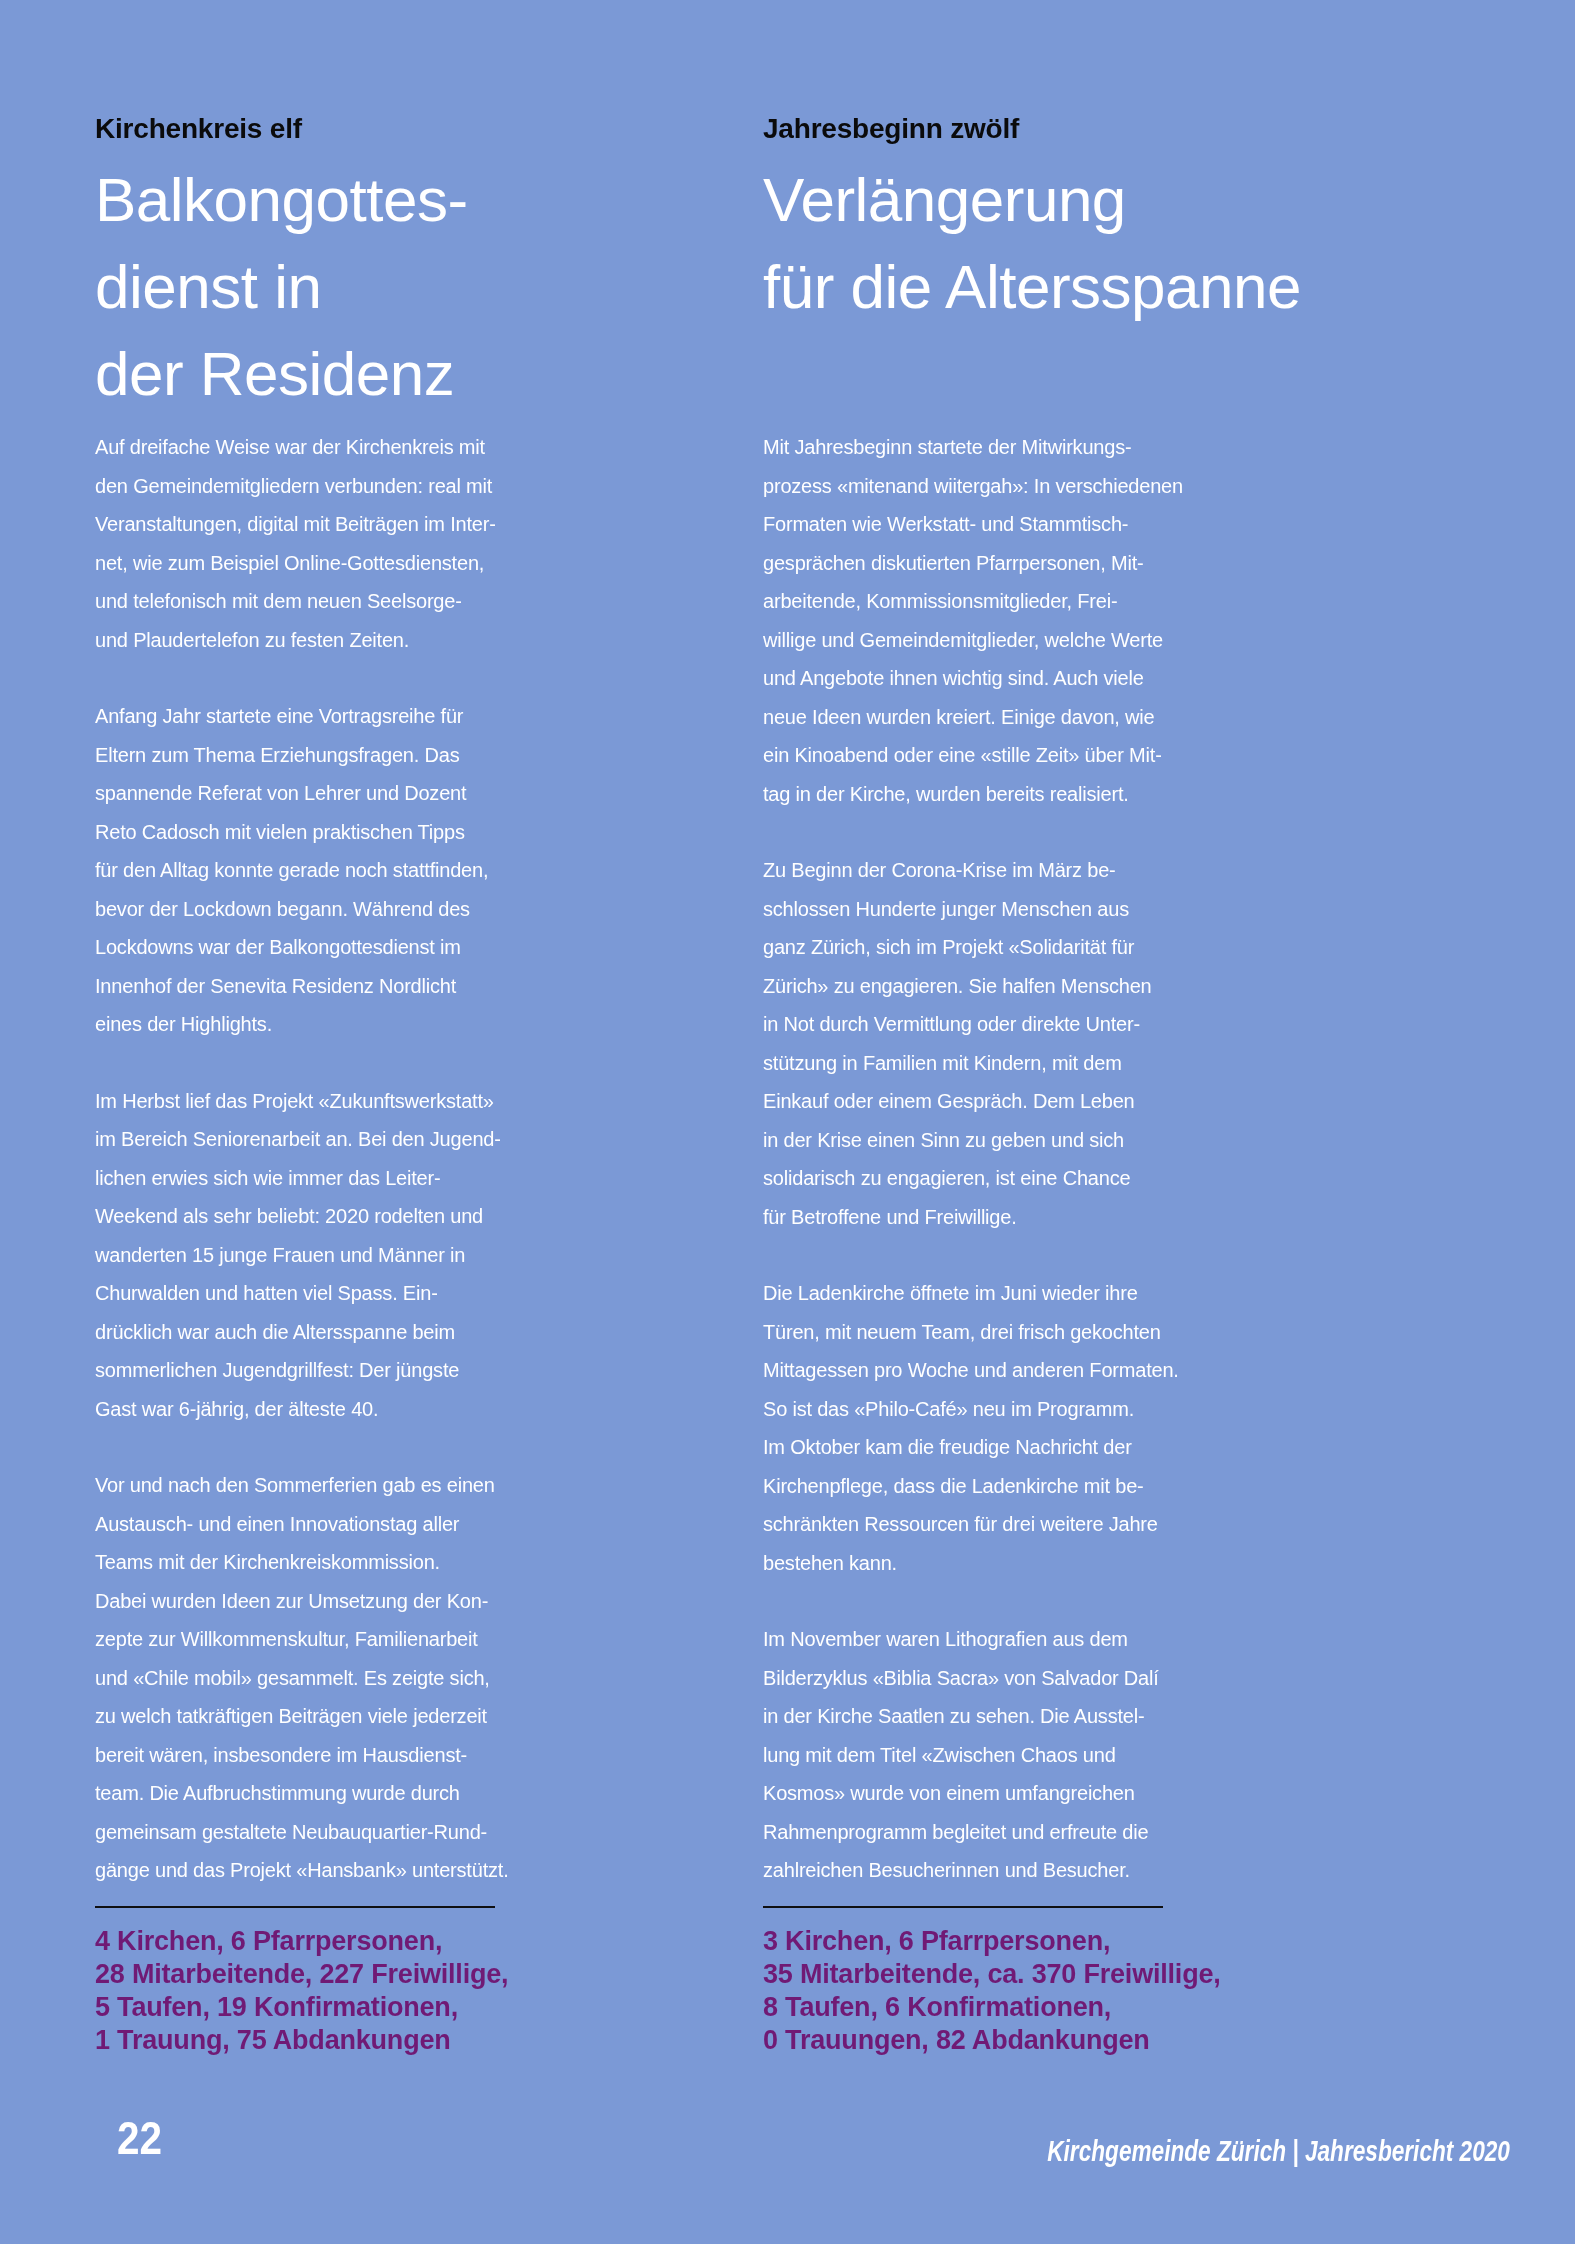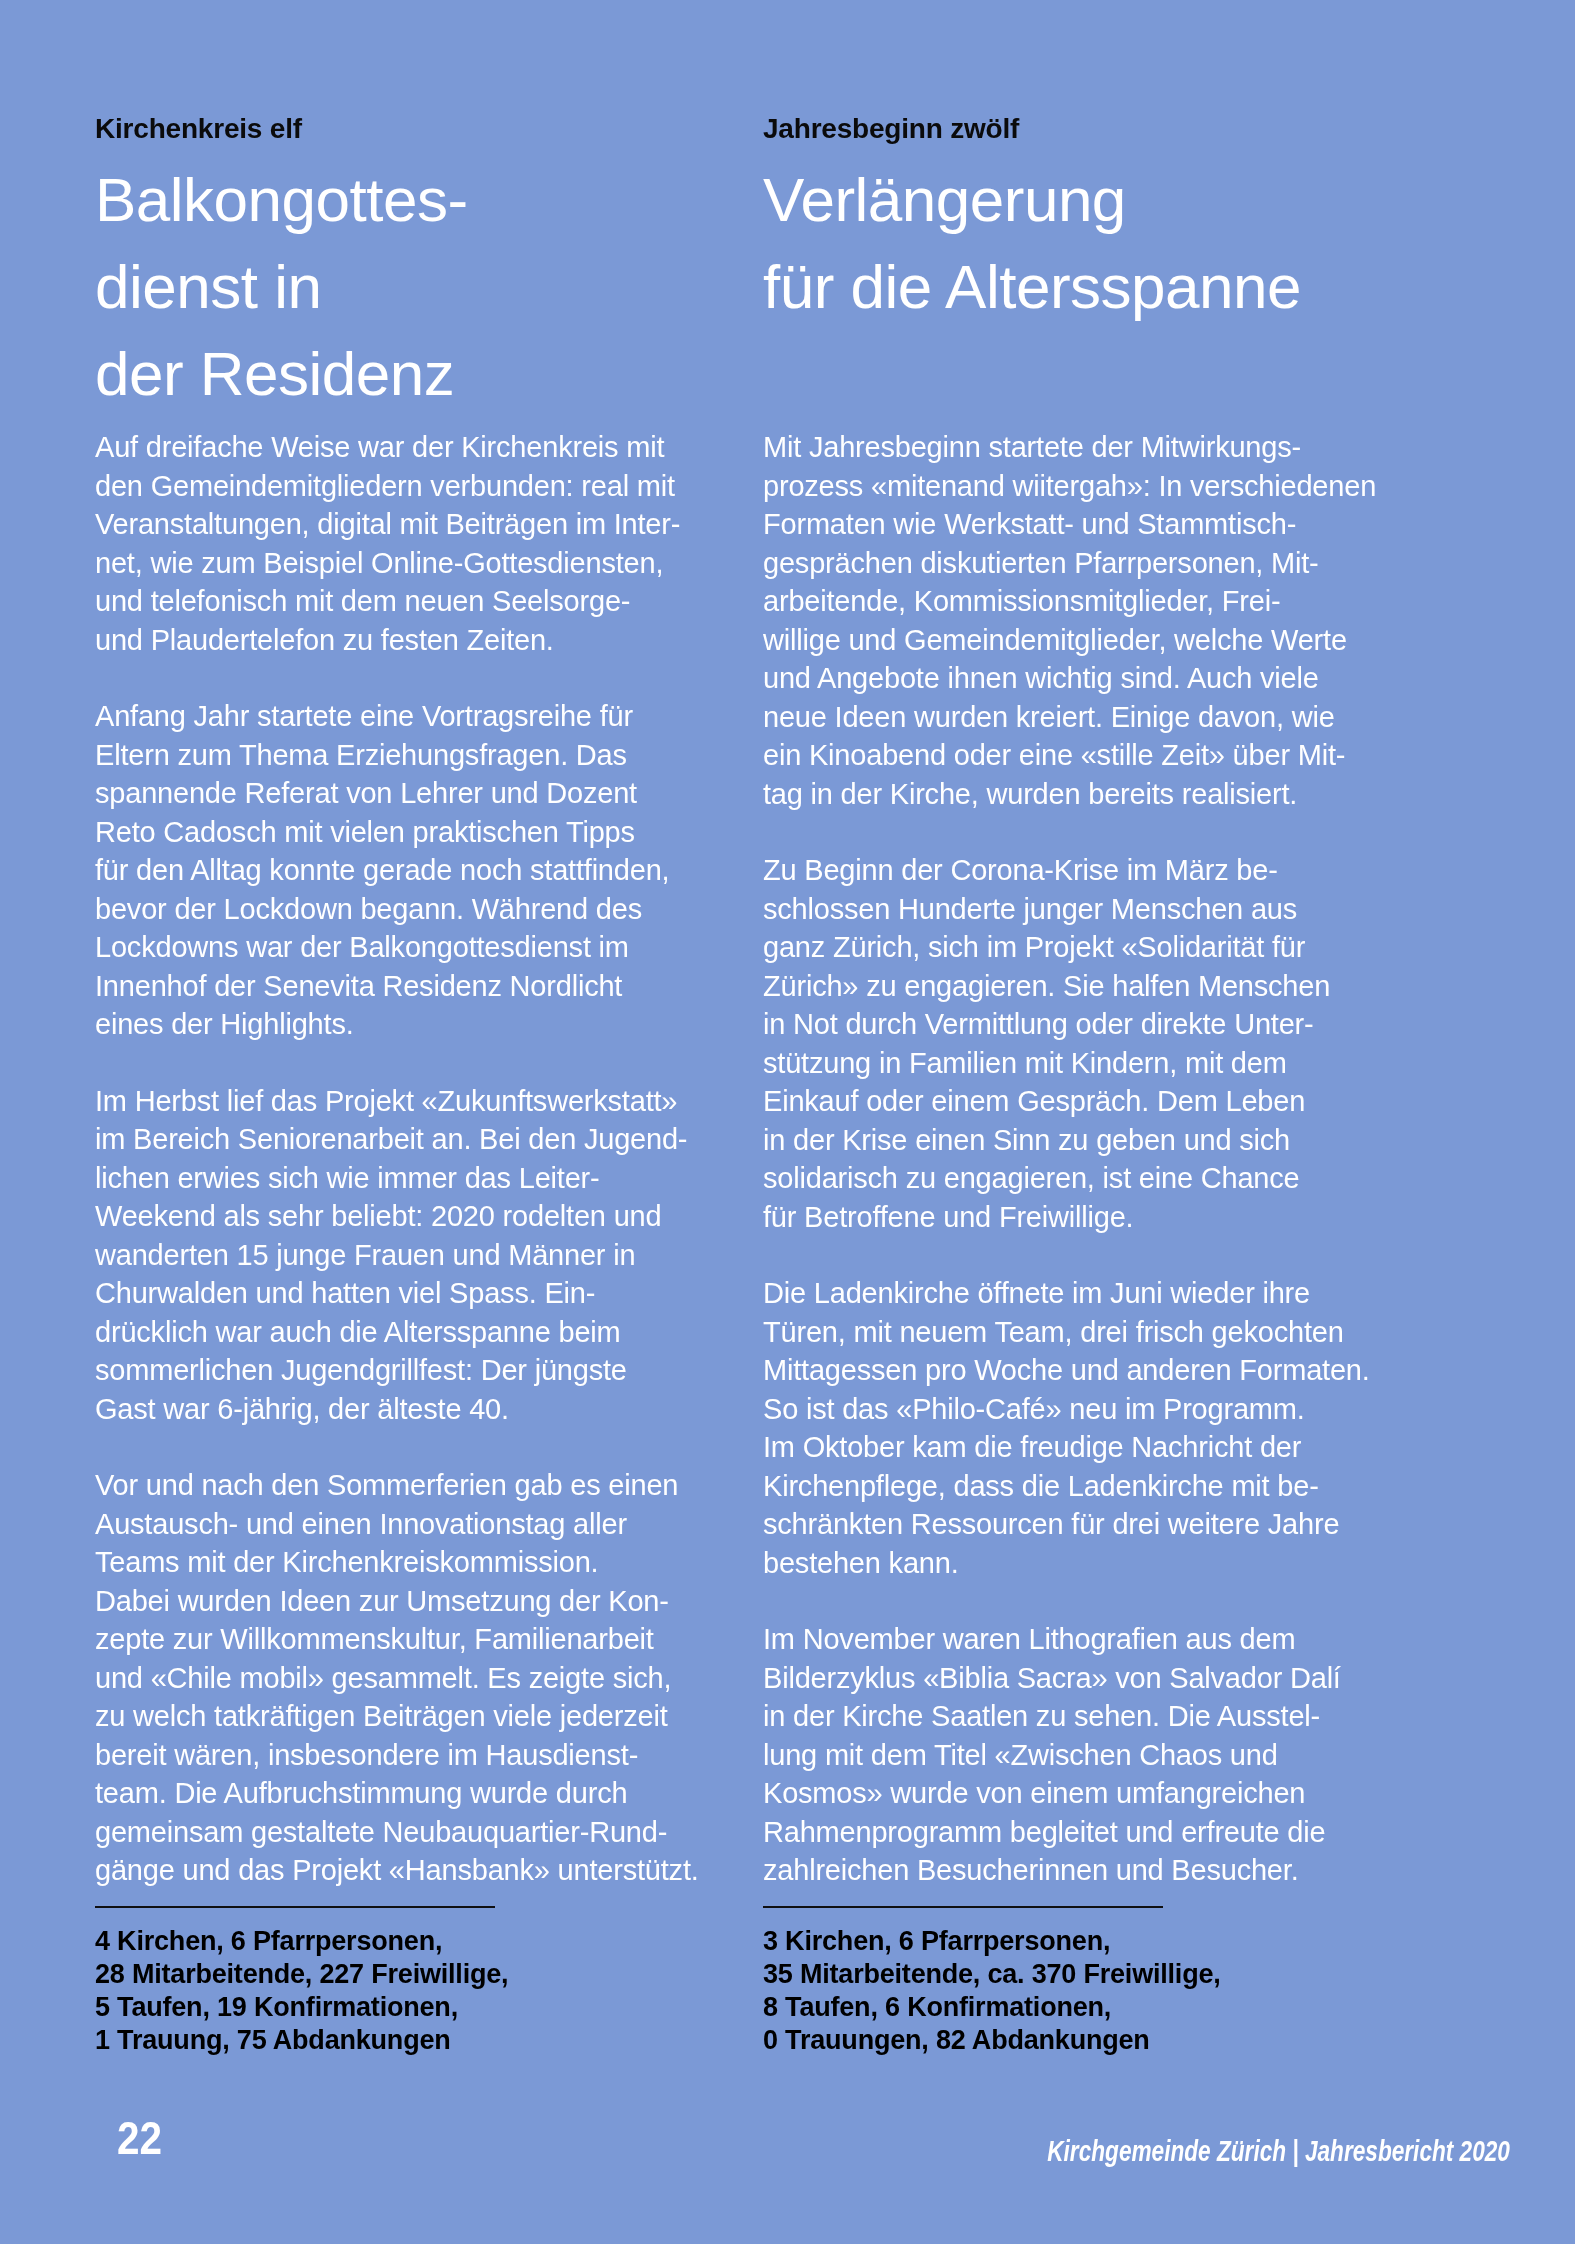--- a/index.html
+++ b/index.html
@@ -43,21 +43,21 @@
   .title {
     font-size: 62px;
     line-height: 87px;
     font-weight: 400;
     color: #ffffff;
     margin: 0;
     white-space: pre;
     letter-spacing: -0.5px;
   }
   .para {
-    font-size: 29px;
+    font-size: 20px;
     line-height: 38.5px;
     font-weight: 400;
     color: #ffffff;
     margin: 0 0 38px 0;
     white-space: pre;
     letter-spacing: -0.2px;
   }
   .para:last-of-type { margin-bottom: 0; }
 
   .stats-block { margin-top: 16px; }
@@ -65,21 +65,21 @@
     width: 400px;
     height: 0;
     border: none;
     border-top: 2px solid #101012;
     margin: 0 0 17px 0;
   }
   .stats {
     font-size: 27px;
     line-height: 33px;
     font-weight: bold;
-    color: #000000;
+    color: #701a75;
     white-space: pre;
     letter-spacing: -0.2px;
     margin: 0;
   }
 
   .footer {
     position: absolute;
     top: 2112px;
     left: 12px;
     right: 0;

